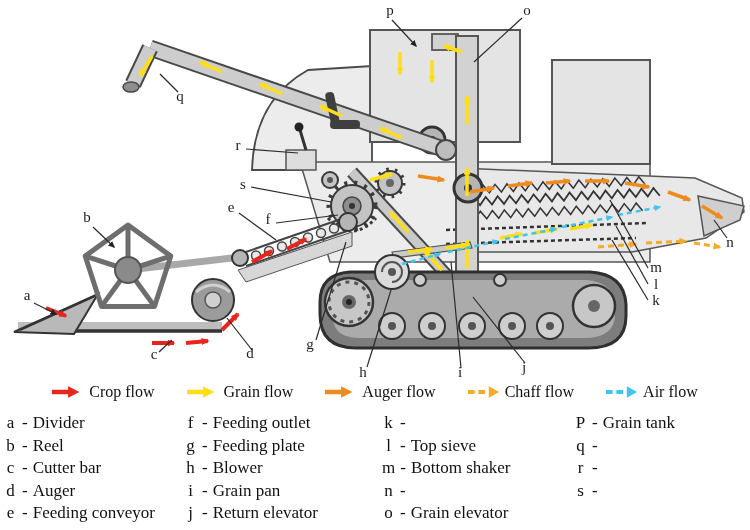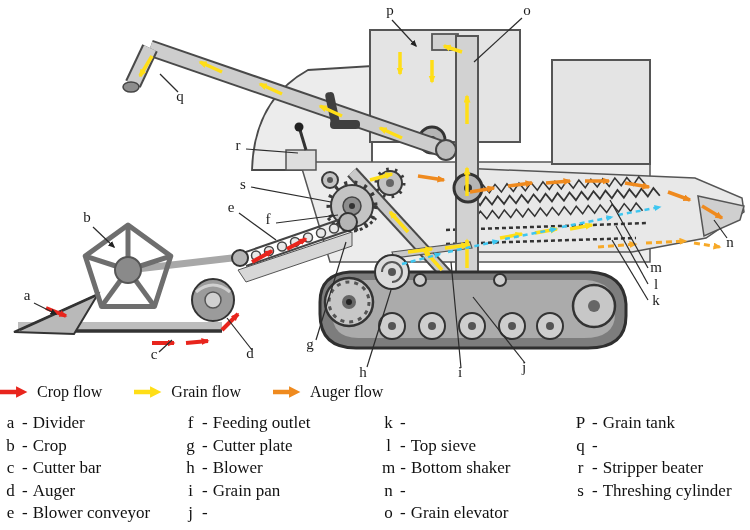--- a/index.html
+++ b/index.html
@@ -1,20 +1,20 @@
 <!DOCTYPE html>
 <html><head>
 <meta charset="utf-8">
 <style>
   html,body{margin:0;padding:0;background:#ffffff;}
   .stage{position:relative;width:750px;height:530px;background:#fff;overflow:hidden;
          font-family:"Liberation Serif",serif;}
   .diagram-svg{position:absolute;top:0;left:0;}
   .dl{font:15px "Liberation Serif",serif;fill:#1c1c1c;}
-  .legend{position:absolute;top:383px;left:0;width:750px;display:flex;
+  .legend{position:absolute;top:383px;left:0;width:750px;display:flex;justify-content:center;
           align-items:center;gap:32px;}
   .legend-item{display:flex;align-items:center;gap:3px;}
   .legend-item svg{width:34px;height:14px;display:block;}
   .legend-label{font-size:16px;color:#111;}
   .parts{position:absolute;top:412px;left:4px;width:744px;display:flex;}
   .col{display:flex;flex-direction:column;gap:1px;}
   .col1{width:180px;}.col2{width:198px;}.col3{width:192px;}.col4{width:174px;}
   .part{font-size:17px;color:#111;line-height:21.5px;display:flex;}
   .part .k{min-width:13px;text-align:center;}
   .part .sep{margin:0 5px;}
@@ -323,74 +323,87 @@
         <path d="M0,4.5 H17 V1 L29,7 L17,13 V9.5 H0 Z" fill="#ffde17"></path>
       </svg>
       <span class="legend-label">Grain flow</span>
     </div>
     <div class="legend-item">
       <svg viewBox="0 0 36 14">
         <path d="M0,4.5 H17 V1 L29,7 L17,13 V9.5 H0 Z" fill="#ef8a1e"></path>
       </svg>
       <span class="legend-label">Auger flow</span>
     </div>
+    <div class="legend-item">
+      <svg viewBox="0 0 36 14">
+        <path d="M0,5 h7 v4 h-7 Z M11,5 h7 v4 h-7 Z M22,1 L33,7 L22,13 Z" fill="#f7a928"></path>
+      </svg>
+      <span class="legend-label">Chaff flow</span>
+    </div>
+    <div class="legend-item">
+      <svg viewBox="0 0 36 14">
+        <path d="M0,5 h7 v4 h-7 Z M11,5 h7 v4 h-7 Z M22,1 L33,7 L22,13 Z" fill="#3ec6f0"></path>
+      </svg>
+      <span class="legend-label">Air flow</span>
+    </div>
   </div>
 
   <div class="parts">
     <div class="col col1">
       <div class="part">
           <span class="k">a</span>
           <span class="sep">-</span>
           <span class="n">Divider</span>
         </div>
       <div class="part">
           <span class="k">b</span>
           <span class="sep">-</span>
-          <span class="n">Crop</span>
+          <span class="n">Reel</span>
         </div>
       <div class="part">
           <span class="k">c</span>
           <span class="sep">-</span>
           <span class="n">Cutter bar</span>
         </div>
       <div class="part">
           <span class="k">d</span>
           <span class="sep">-</span>
           <span class="n">Auger</span>
         </div>
       <div class="part">
           <span class="k">e</span>
           <span class="sep">-</span>
-          <span class="n">Blower conveyor</span>
+          <span class="n">Feeding conveyor</span>
         </div>
     </div>
     <div class="col col2">
       <div class="part">
           <span class="k">f</span>
           <span class="sep">-</span>
           <span class="n">Feeding outlet</span>
         </div>
       <div class="part">
           <span class="k">g</span>
           <span class="sep">-</span>
-          <span class="n">Cutter plate</span>
+          <span class="n">Feeding plate</span>
         </div>
       <div class="part">
           <span class="k">h</span>
           <span class="sep">-</span>
           <span class="n">Blower</span>
         </div>
       <div class="part">
           <span class="k">i</span>
           <span class="sep">-</span>
           <span class="n">Grain pan</span>
         </div>
       <div class="part">
           <span class="k">j</span>
           <span class="sep">-</span>
+          <span class="n">Return elevator</span>
         </div>
     </div>
     <div class="col col3">
       <div class="part">
           <span class="k">k</span>
           <span class="sep">-</span>
         </div>
       <div class="part">
           <span class="k">l</span>
           <span class="sep">-</span>
@@ -417,23 +430,21 @@
           <span class="sep">-</span>
           <span class="n">Grain tank</span>
         </div>
       <div class="part">
           <span class="k">q</span>
           <span class="sep">-</span>
         </div>
       <div class="part">
           <span class="k">r</span>
           <span class="sep">-</span>
-          <span class="n">Stripper beater</span>
         </div>
       <div class="part">
           <span class="k">s</span>
           <span class="sep">-</span>
-          <span class="n">Threshing cylinder</span>
         </div>
     </div>
   </div>
 
 </div>
 
 </body></html>

